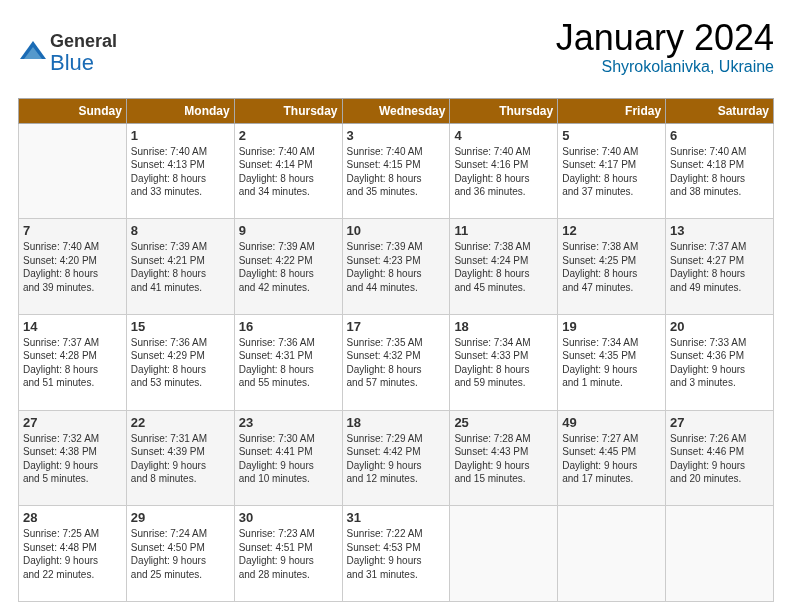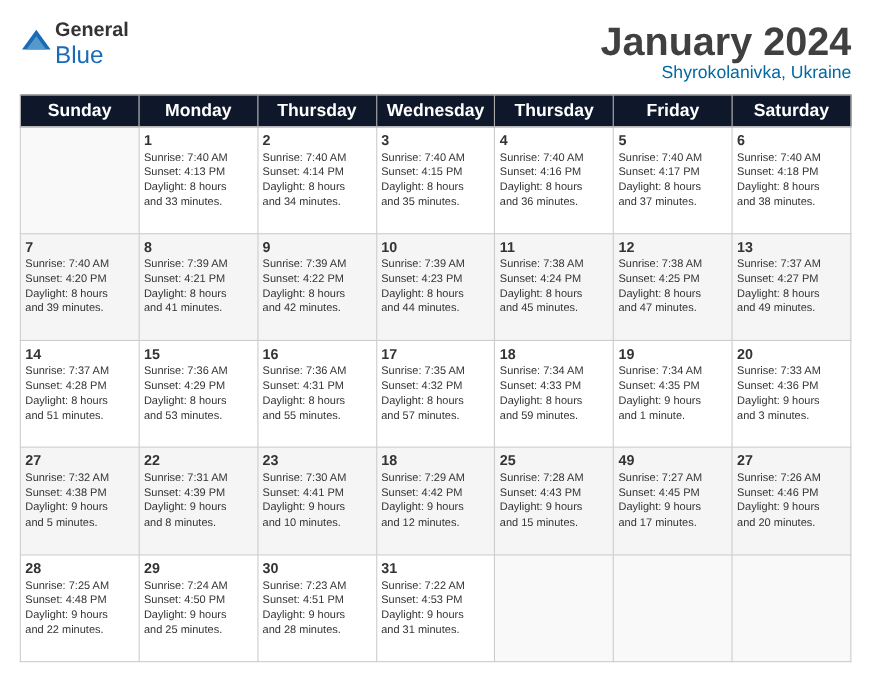--- a/index.html
+++ b/index.html
@@ -13,22 +13,22 @@
     .page {
       width: 792px;
       height: 612px;
       padding: 18px 18px 10px 18px;
       display: flex;
       flex-direction: column;
     }
     .header {
       display: flex;
       justify-content: space-between;
-      align-items: flex-start;
-      margin-bottom: 10px;
+      align-items: flex-end;
+      margin-bottom: 22px;
     }
     .logo {
       display: flex;
       align-items: center;
     }
     .logo-text {
       display: flex;
       flex-direction: column;
       line-height: 1.1;
     }
@@ -45,41 +45,41 @@
     .logo-icon {
       width: 30px;
       height: 30px;
       margin-right: 2px;
     }
     .title-block {
       text-align: right;
     }
     .month-title {
       font-size: 36px;
-      font-weight: bold;
-      color: #404040;
+      font-weight: normal;
+      color: #000000;
       line-height: 1.1;
     }
     .location {
       font-size: 16px;
       color: #0369a1;
     }
     .calendar {
       flex: 1;
       border-collapse: collapse;
       width: 100%;
       table-layout: fixed;
     }
     .calendar thead tr th {
-      background-color: #0f172a;
+      background-color: #a16207;
       color: #fff;
-      font-size: 16px;
+      font-size: 12px;
       font-weight: bold;
       padding: 5px 4px;
-      text-align: center;
+      text-align: right;
       border: 1px solid #aaa;
     }
     .calendar tbody tr td {
       vertical-align: top;
       padding: 4px 4px;
       font-size: 10px;
       color: #333;
       border: 1px solid #ccc;
       height: 85px;
       background: #fff;

